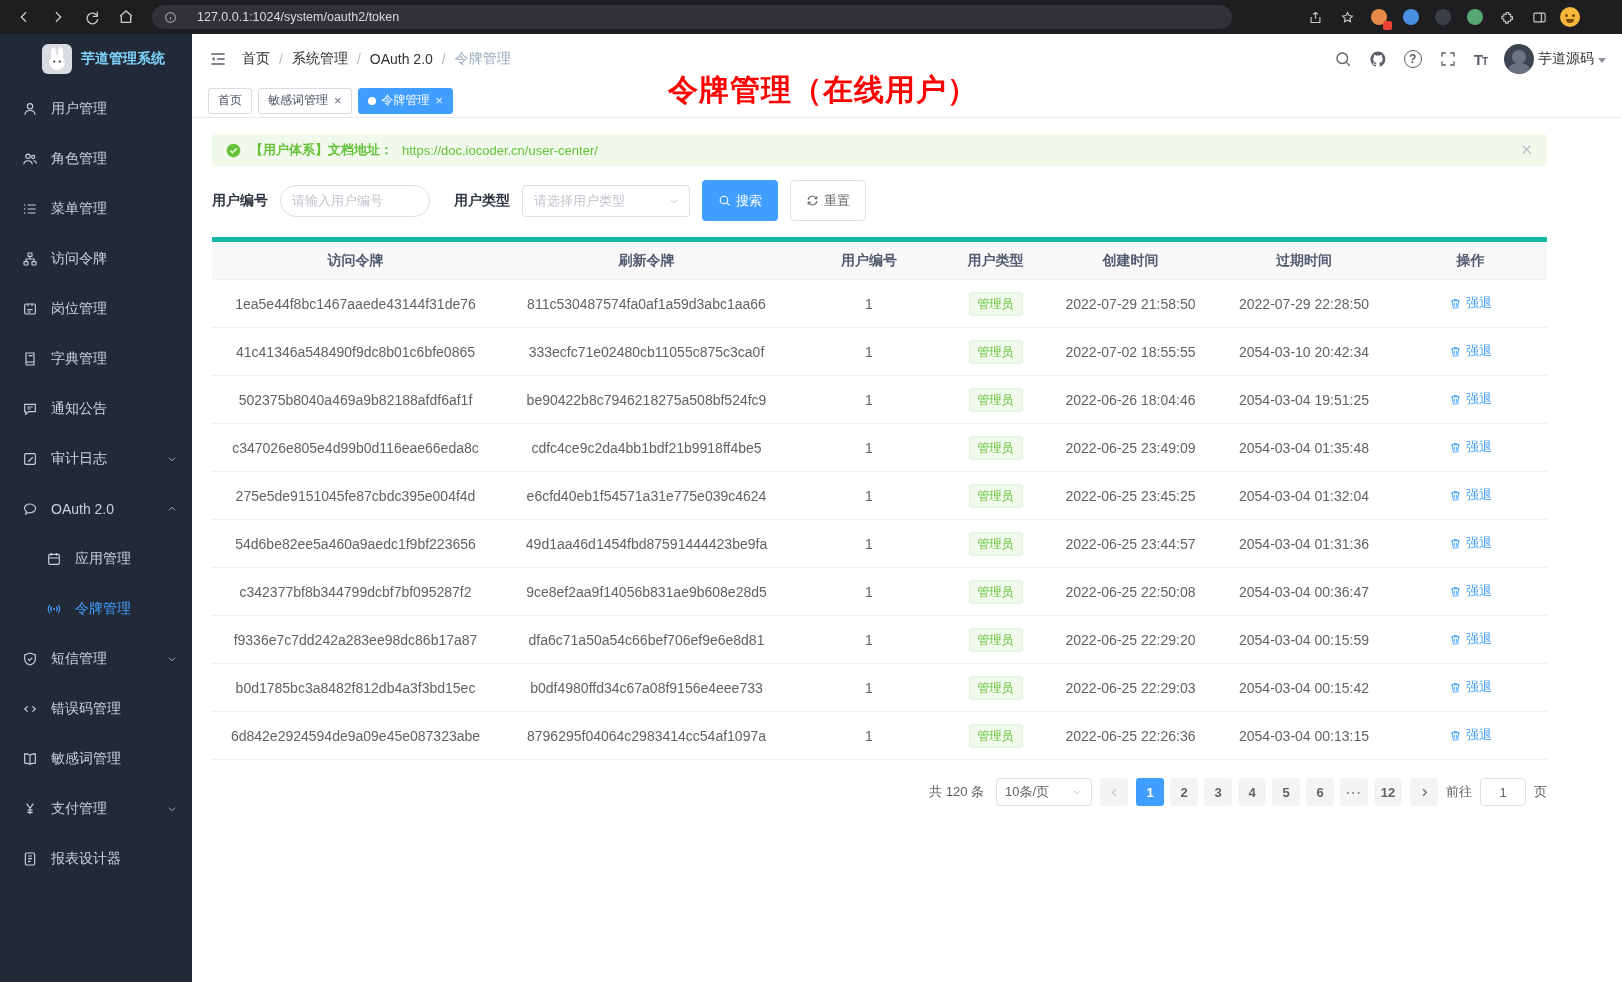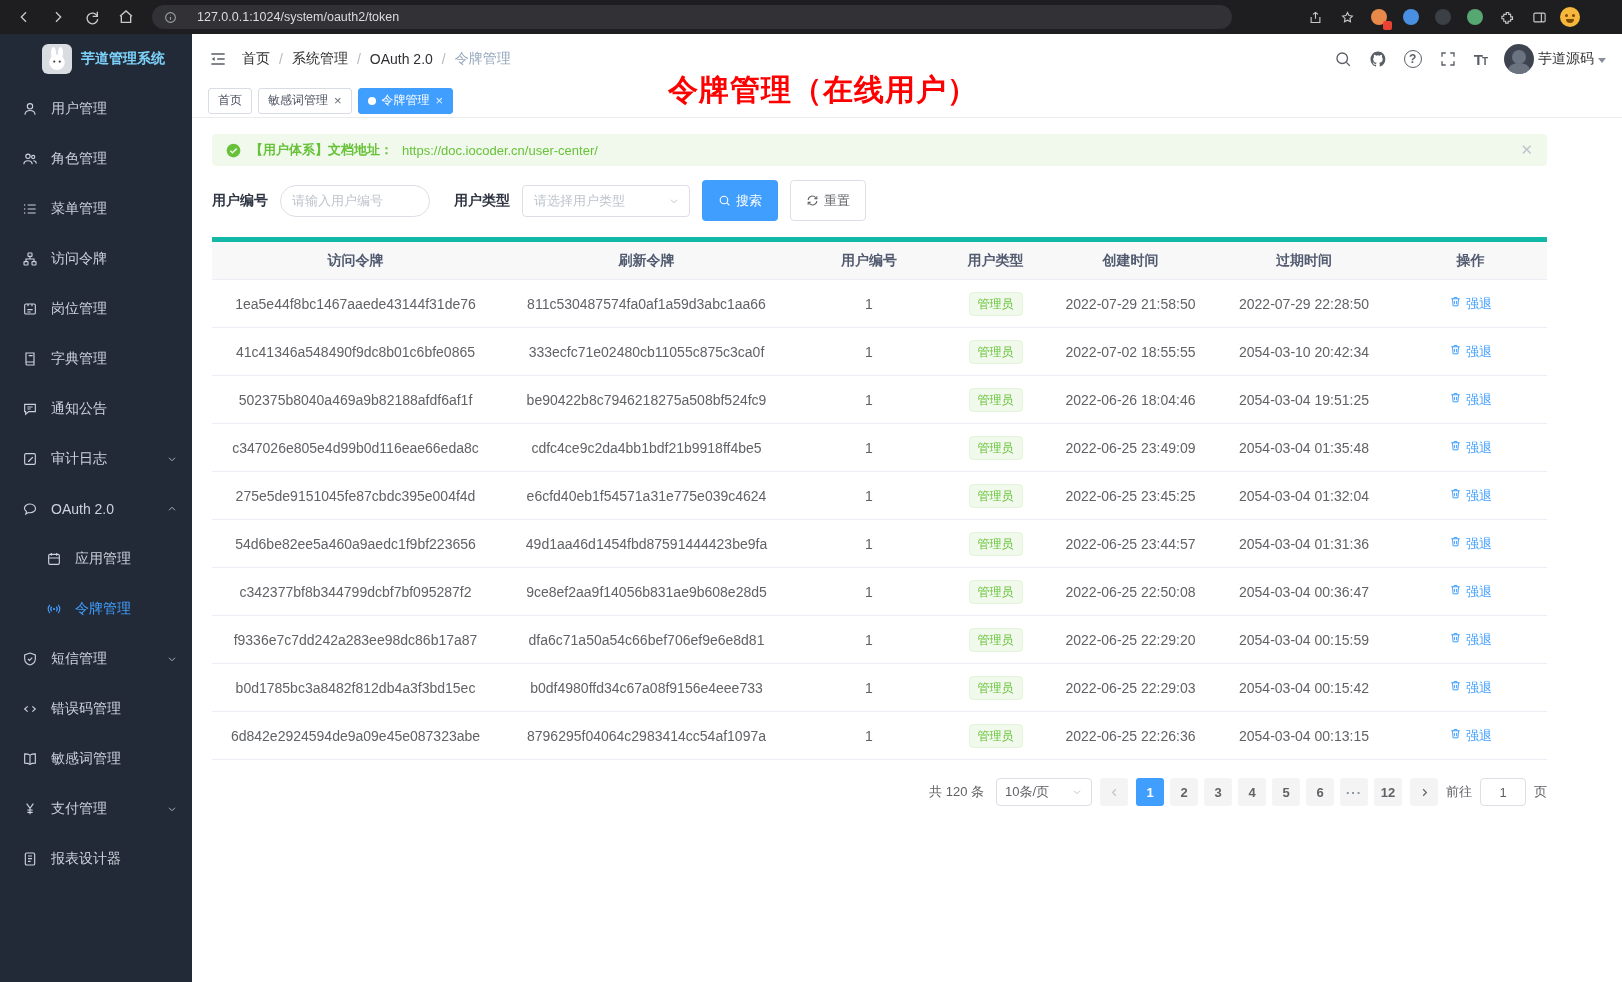--- a/index.html
+++ b/index.html
@@ -86,21 +86,21 @@
   .sel-caret { width:12px; height:12px; stroke:#c0c4cc; stroke-width:2; fill:none; }
   .btn { height:41px; border-radius:4px; font-size:13px; display:inline-flex; align-items:center; gap:5px; padding:2px 15px; cursor:pointer; border:1px solid transparent; font-family:inherit; }
   .btn svg { width:13px; height:13px; stroke:currentColor; stroke-width:2; fill:none; }
   .btn-primary { background:#409eff; color:#fff; margin-right:12px; }
   .btn-plain { background:#fff; color:#606266; border-color:#dcdfe6; }
 
   table.grid { width:1335px; border-collapse:collapse; table-layout:fixed; }
   .grid th { height:40px; background:#f8f8f9; color:#515a6e; font-size:14px; font-weight:700; border-bottom:1px solid #ebeef5; border-top:5px solid #14b8a6; text-align:center; }
   .grid td { height:48px; border-bottom:1px solid #ebeef5; text-align:center; font-size:14px; color:#606266; white-space:nowrap; overflow:hidden; }
   .tag-success { display:inline-block; background:#f0f9eb; border:1px solid #e1f3d8; color:#67c23a; font-size:12px; line-height:1; padding:5px 8px; border-radius:4px; }
-  .action-link { color:#409eff; font-size:13px; display:inline-flex; gap:4px; cursor:pointer; }
+  .action-link { color:#409eff; font-size:13px; display:inline-flex; align-items:center; gap:4px; cursor:pointer; }
   .action-link svg { width:13px; height:13px; stroke:currentColor; stroke-width:1.8; fill:none; }
 
   .pagination { width:1335px; display:flex; align-items:center; justify-content:flex-end; gap:8px; margin-top:18px; font-size:13px; color:#606266; }
   .pg-total { margin-right:4px; }
   .pg-size { width:96px; height:28px; border:1px solid #dcdfe6; border-radius:4px; display:flex; align-items:center; justify-content:space-between; padding:0 8px; cursor:pointer; background:#fff; }
   .pg-list { display:flex; align-items:center; gap:6px; }
   .page-btn { min-width:28px; height:28px; background:#f4f4f5; border:none; border-radius:3px; color:#606266; font-size:13px; font-weight:600; display:inline-flex; align-items:center; justify-content:center; cursor:pointer; padding:0 4px; font-family:inherit; }
   .page-btn.active { background:#409eff; color:#fff; }
   .page-btn.ell { letter-spacing:1px; font-weight:700; color:#8a9099; }
   .pg-nav { width:28px; height:28px; background:#f4f4f5; border:none; border-radius:3px; display:inline-flex; align-items:center; justify-content:center; cursor:pointer; }

